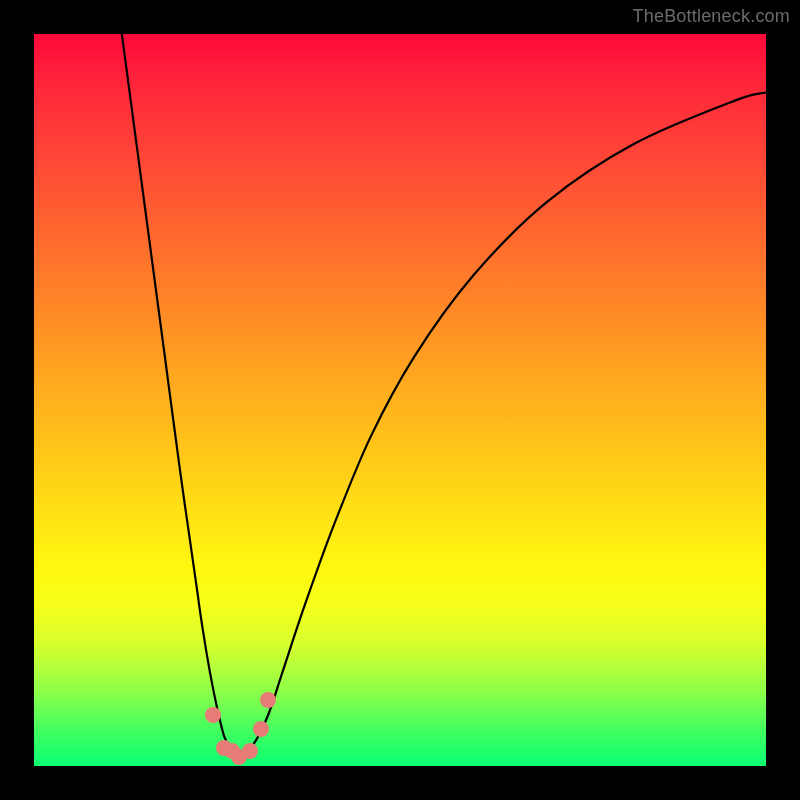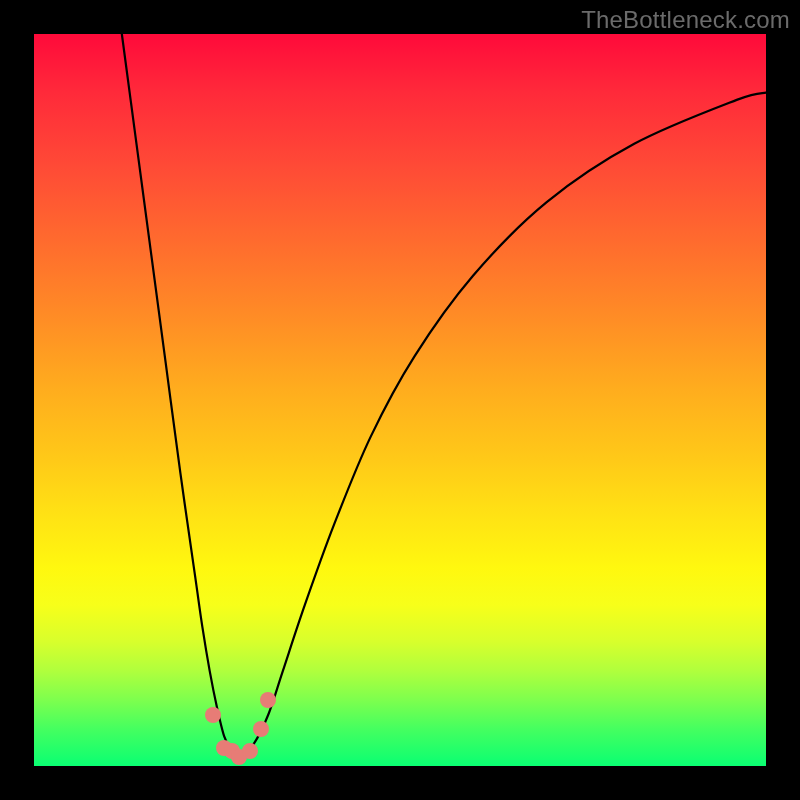--- a/index.html
+++ b/index.html
@@ -37,21 +37,21 @@
       #7dff4e 91%,
       #44ff60 95%,
       #0aff72 100%
     );
   }
   .watermark {
     position: absolute;
     top: 6px;
     right: 10px;
     color: #6b6b6b;
-    font-size: 24px;
+    font-size: 18px;
     letter-spacing: 0.2px;
     font-weight: 500;
     user-select: none;
   }
   svg.curves {
     position: absolute;
   }
   .dot {
     position: absolute;
     border-radius: 50%;

